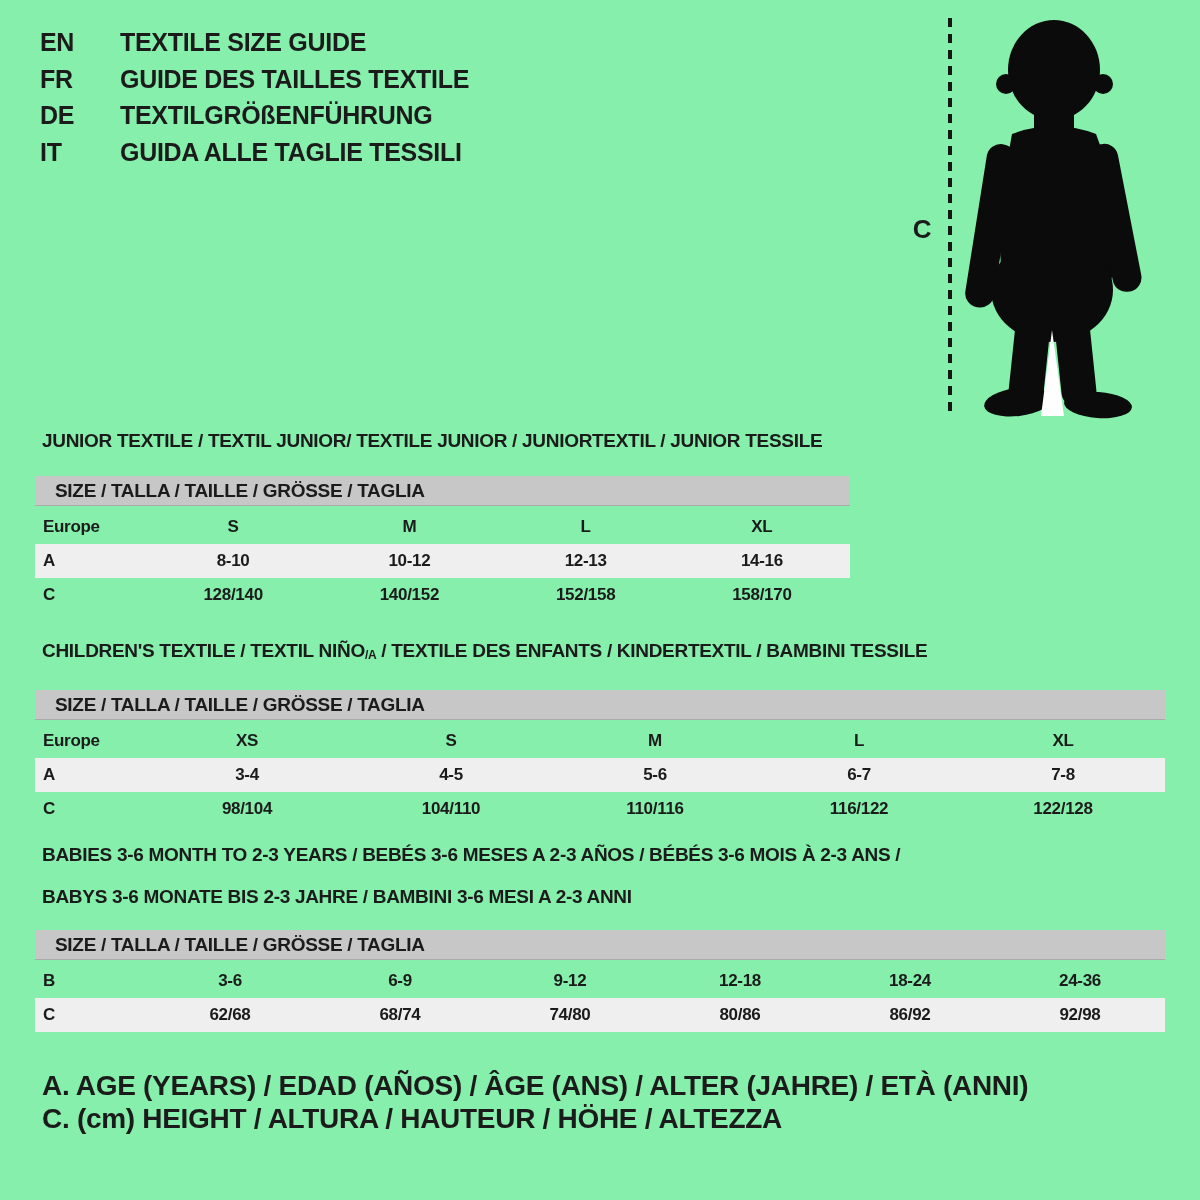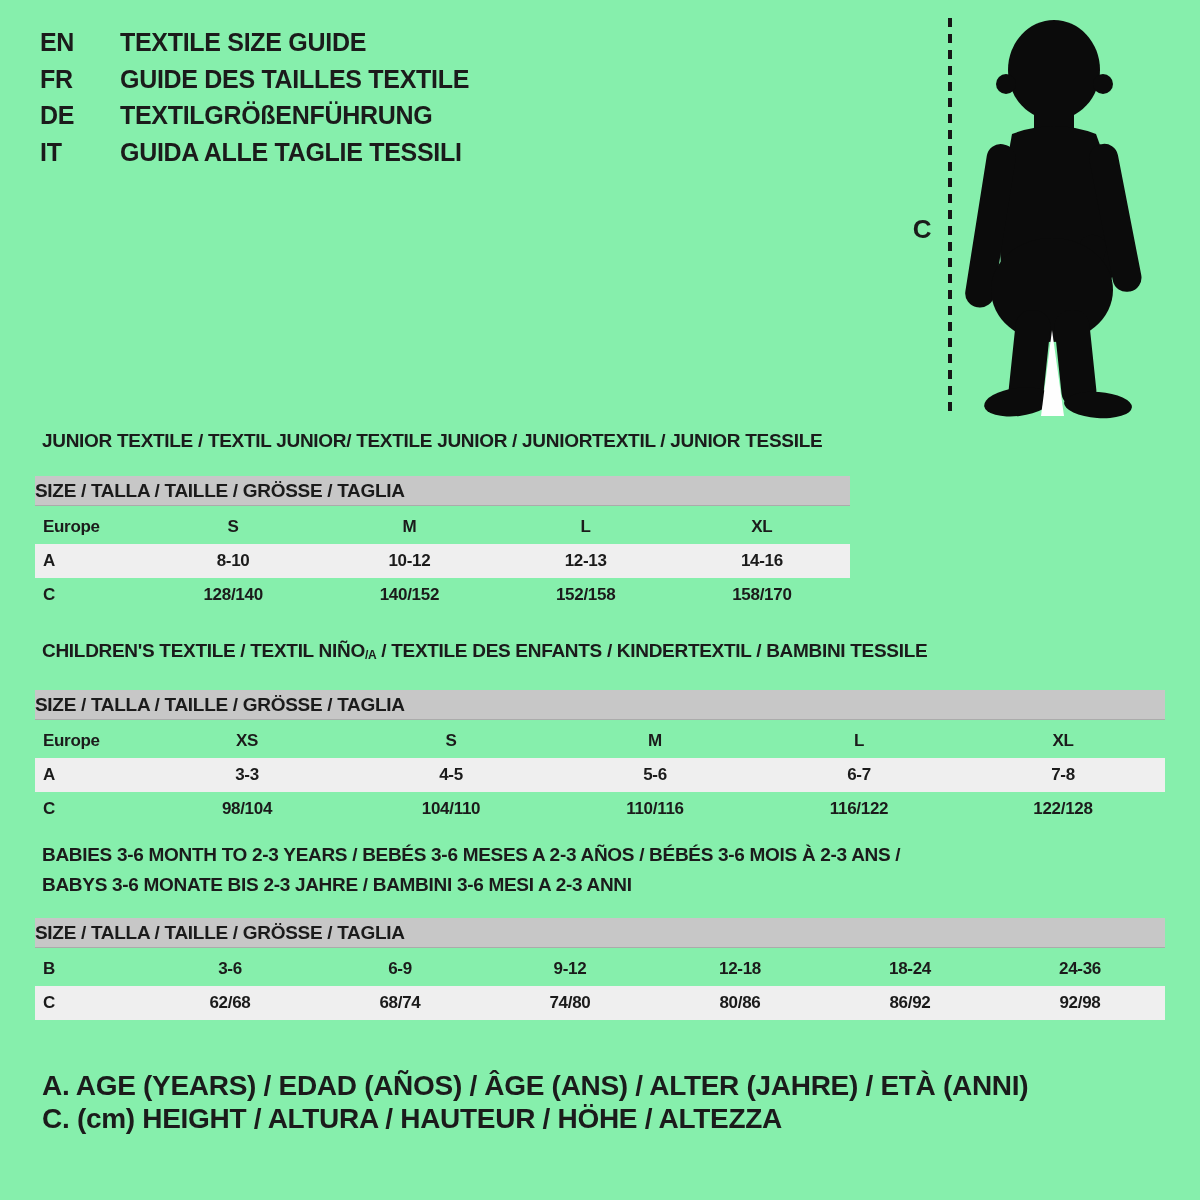--- a/index.html
+++ b/index.html
@@ -31,28 +31,28 @@
   .measure-line {
     position: absolute; left: 948px; top: 18px;
     width: 4px; height: 398px;
     background: repeating-linear-gradient(to bottom, #161616 0 9px, transparent 9px 16px);
   }
   .silhouette { position: absolute; left: 962px; top: 12px; }
 
   
   .size-section { position: absolute; left: 35px; }
   .sec-title { font-size: 19px; line-height: 22px; padding-left: 7px; white-space: nowrap; }
-  .sec-title .subline { display: block; margin-top: 8px; }
+  .sec-title .subline { display: block; margin-top: 20px; }
   .sub-a { font-size: 12px; vertical-align: -2px; }
   .sec-title-gap { height: 24px; }
   .size-bar {
     background: #c7c7c7;
     border-bottom: 1px solid #ababab;
     height: 30px; line-height: 30px;
-    padding-left: 0;
+    padding-left: 20px;
     font-size: 19px;
     margin-bottom: 4px;
   }
   table.size-table { border-collapse: collapse; table-layout: fixed; }
   table.size-table td {
     height: 34px;
     text-align: center;
     font-size: 17px;
     font-weight: bold;
     white-space: nowrap;
@@ -154,21 +154,21 @@
           <tr>
         <td class="lbl">Europe</td>
         <td>XS</td>
         <td>S</td>
         <td>M</td>
         <td>L</td>
         <td>XL</td>
       </tr>
       <tr class="band">
         <td class="lbl">A</td>
-        <td>3-3</td>
+        <td>3-4</td>
         <td>4-5</td>
         <td>5-6</td>
         <td>6-7</td>
         <td>7-8</td>
       </tr>
       <tr>
         <td class="lbl">C</td>
         <td>98/104</td>
         <td>104/110</td>
         <td>110/116</td>

